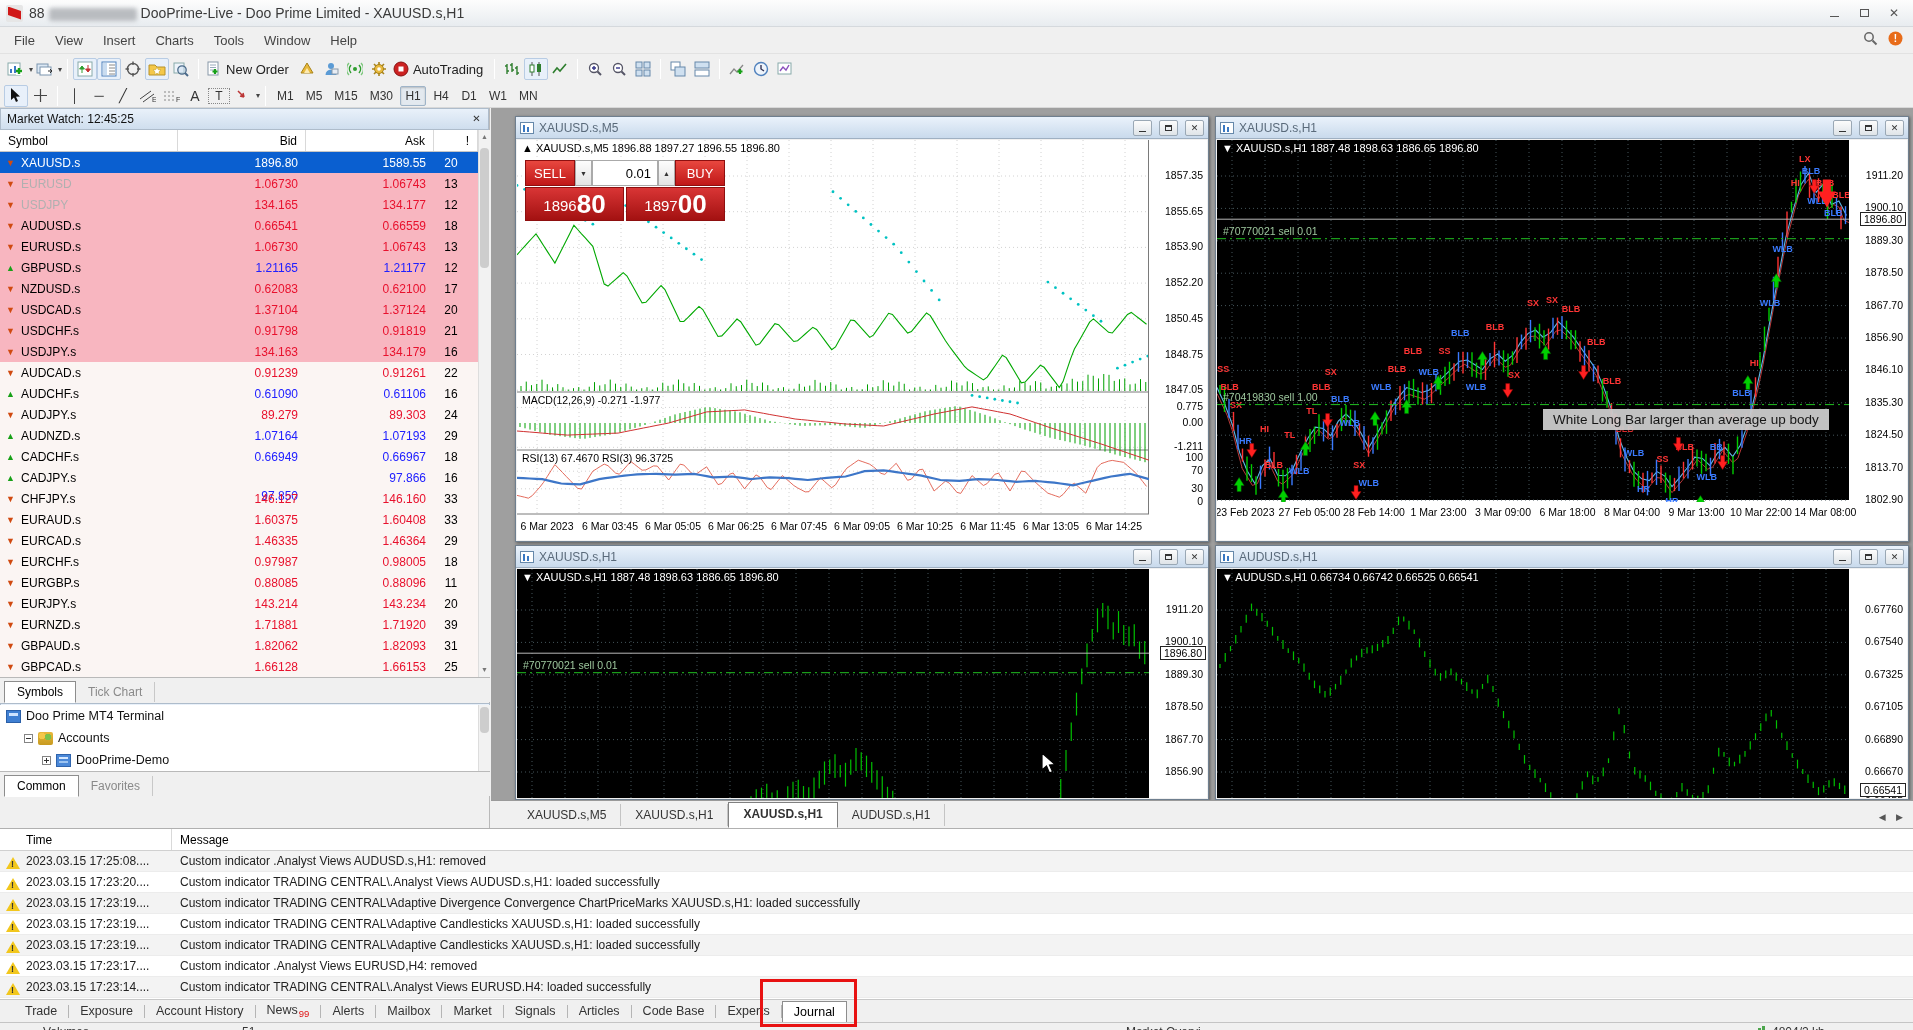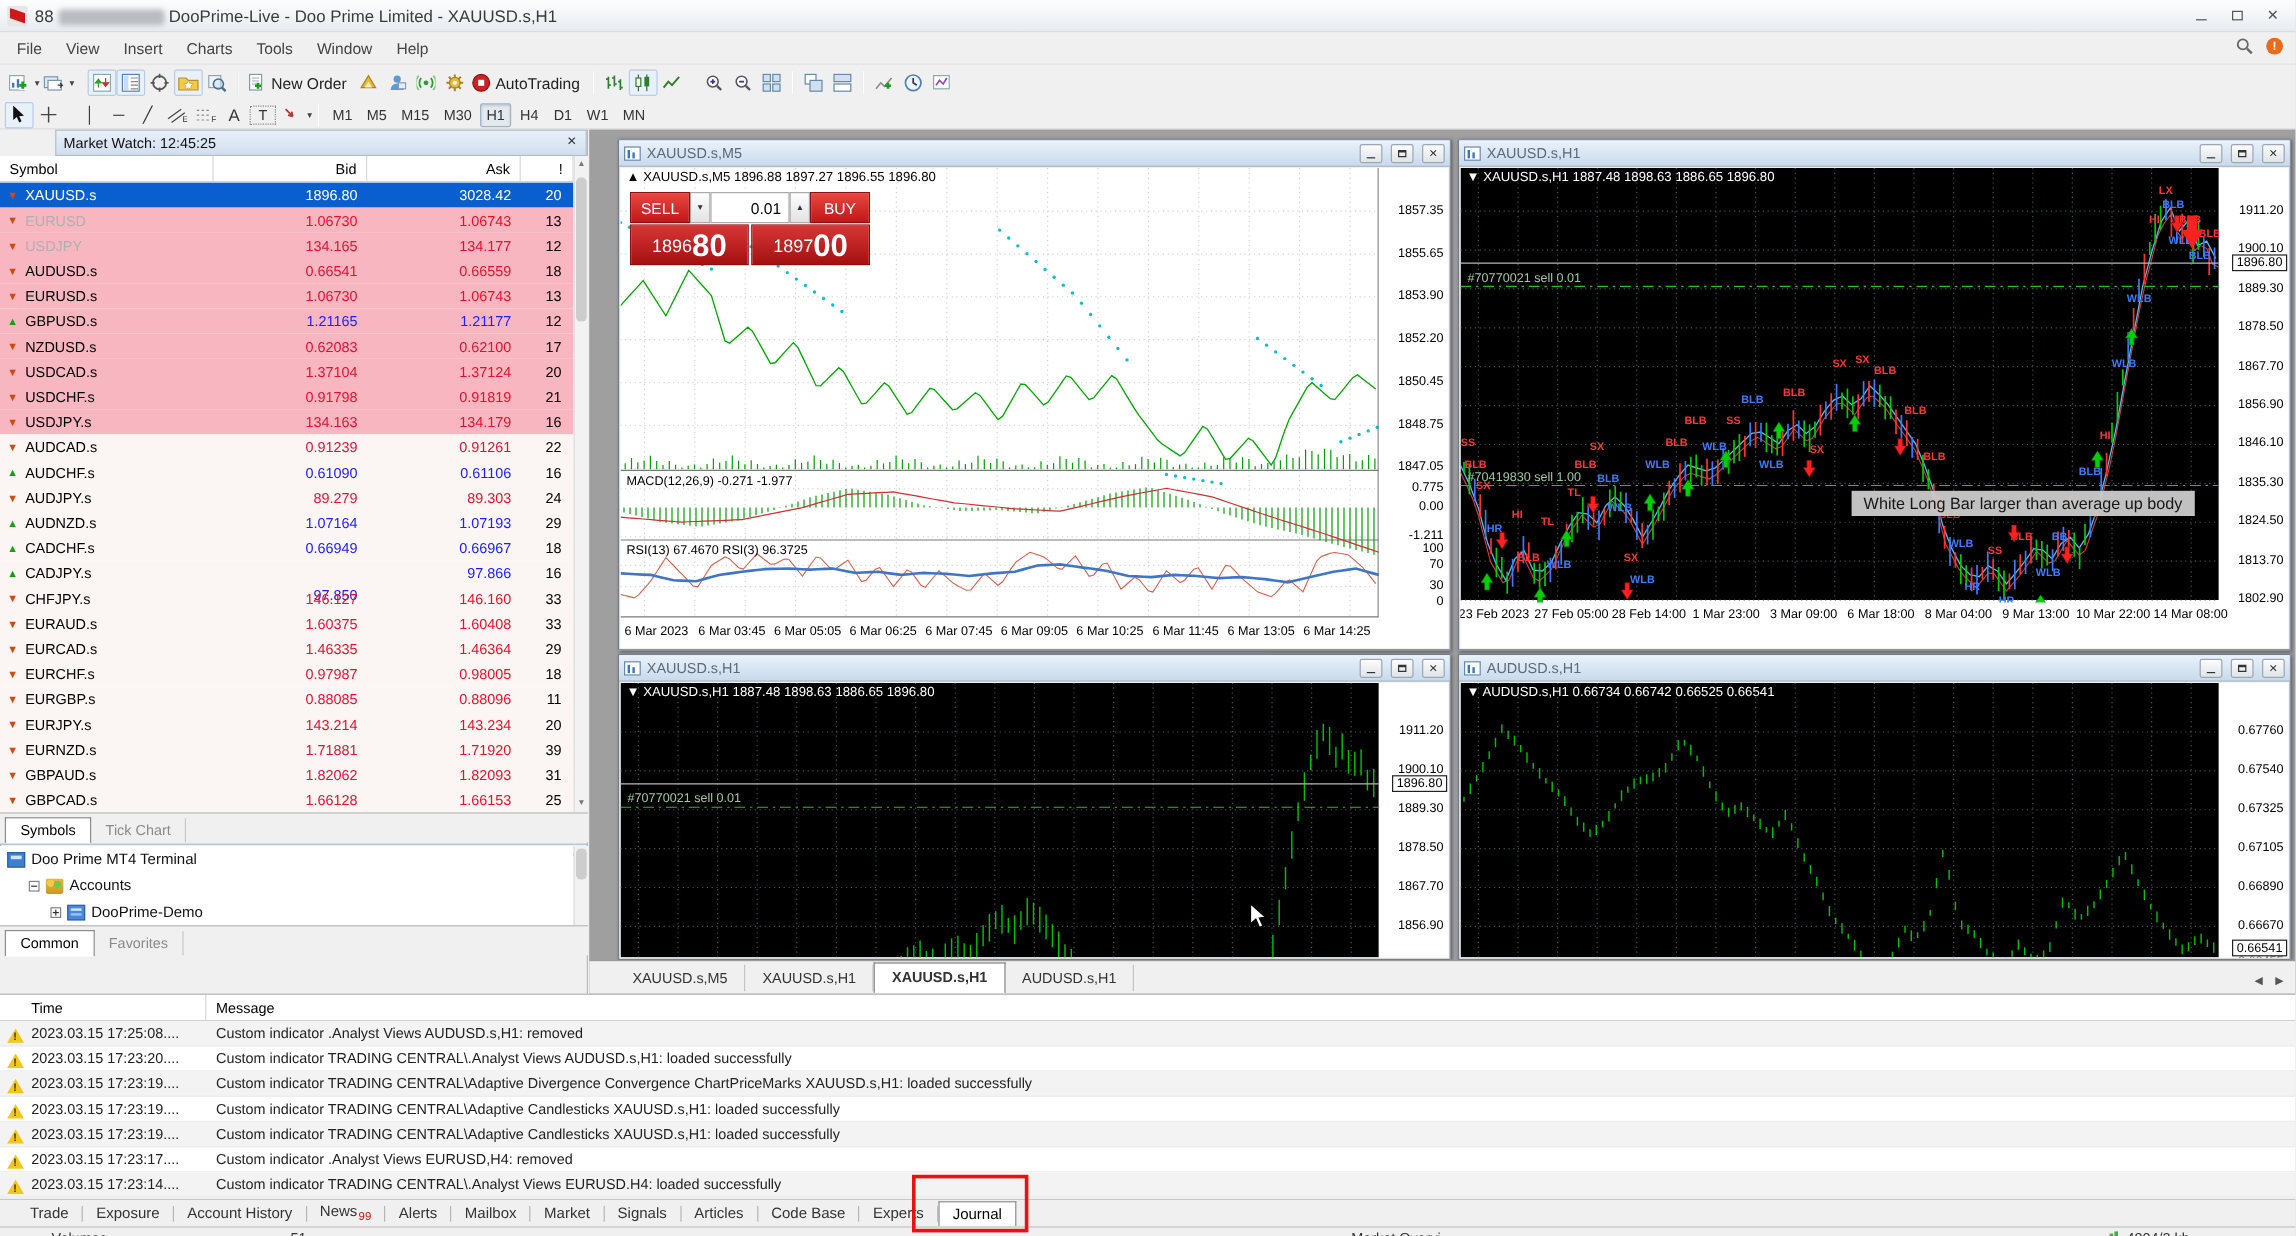--- a/index.html
+++ b/index.html
@@ -26,30 +26,30 @@
 .tsep { width:1px; height:20px; background:#c9c9c9; margin:0 5px; border-right:1px solid #fff;}
 .ticon { width:24px; height:22px; display:flex; align-items:center; justify-content:center; border:1px solid transparent; border-radius:2px; }
 .ticon svg { display:block; }
 .tbtn-text { display:flex; align-items:center; height:22px; padding:0 6px 0 2px; color:#222; font-size:13px; gap:4px;}
 .caret { font-size:8px; color:#444; margin-left:1px;}
 .tfbtn { min-width:26px; text-align:center; padding:2px 4px; margin:16px 1px; font-size:12px; color:#333; border:1px solid transparent; border-radius:2px;}
 .tfbtn.active { background:#e3e9ef; border:1px solid #9fb4c8; box-shadow:inset 0 1px 2px rgba(0,0,0,.2); }
 .tool-glyph { font-size:13px; color:#333; width:22px; text-align:center; }
 
 
-#leftpanel { position:absolute; left:0; top:108px; width:490px; height:720px; background:#f0f0f0; border-right:1px solid #b9b9b9;padding-left:46px; }
+#leftpanel { position:absolute; left:0; top:108px; width:490px; height:720px; background:#f0f0f0; border-right:1px solid #b9b9b9; }
 .panel-header { height:22px; background:linear-gradient(#e9f1fa,#cfdeee); border:1px solid #aebccb; display:flex; align-items:center; padding:0 6px; font-size:12px; color:#111; position:relative;}
 .panel-header .xbtn { position:absolute; right:4px; top:3px; width:15px; height:15px; text-align:center; line-height:14px; font-size:10px; color:#333; }
 #mw-cols { position:absolute; left:0; top:22px; width:478px; height:22px; background:#fff; border-bottom:1px solid #c6c6c6; display:flex; font-size:12px; color:#000;}
 #mw-cols div { border-right:1px solid #d9d9d9; display:flex; align-items:center; padding:0 8px;}
 #mw-rows { position:absolute; left:0; top:44px; width:478px; height:525px; background:#fff; overflow:hidden; }
 .mwrow { height:21px; display:flex; font-size:12px; align-items:center; }
 .mwrow .c-sym { width:178px; padding-left:6px; display:flex; align-items:center; gap:5px; color:#000; overflow:hidden;}
 .mwrow .c-bid, .mwrow .c-ask { width:128px; text-align:right; padding-right:8px; }
-.mwrow .c-ex { width:44px; text-align:right; padding-right:10px; color:#000;}
+.mwrow .c-ex { width:44px; text-align:center; padding-right:10px; color:#000;}
 .mwrow .sarrow { font-size:9px; width:10px; }
 #mw-scroll { position:absolute; left:478px; top:22px; width:12px; height:547px; background:#f2f2f2; border-left:1px solid #ddd;}
 #mw-scroll .thumb { position:absolute; left:1px; top:18px; width:9px; height:120px; background:#cdcdcd; border-radius:4px;}
 #mw-scroll .sb-a { position:absolute; left:0; width:11px; height:14px; font-size:7px; color:#777; text-align:center; line-height:14px;}
 .tabstrip { position:absolute; left:0; width:490px; height:25px; background:#f0f0f0; border-top:1px solid #b9b9b9; display:flex; align-items:flex-end; padding-left:4px; font-size:12px;}
 .tabstrip .tab { padding:3px 12px; color:#333; border-right:1px solid #c8c8c8; }
 .tabstrip .tab.active { background:#fff; border:1px solid #8d8d8d; border-bottom:1px solid #fff; position:relative; top:1px; color:#000;}
 .tabstrip .tab.dim { color:#8a8a8a; }
 #nav-tree { position:absolute; left:0; top:597px; width:478px; height:66px; background:#fff; overflow:hidden; font-size:12.5px;}
 .navrow { height:22px; display:flex; align-items:center; gap:5px; color:#111;}
@@ -405,21 +405,21 @@
       <div style="width:128px;justify-content:flex-end">Ask</div>
       <div style="width:44px;justify-content:flex-end">!</div>
     </div>
     <div id="mw-rows">
         <div class="mwrow" style="background: rgb(10, 95, 208);">
           <div class="c-sym">
             <span class="sarrow" style="color: rgb(208, 74, 16);">▼</span>
             <span style="color: rgb(255, 255, 255);">XAUUSD.s</span>
           </div>
           <div class="c-bid" style="color: rgb(255, 255, 255);">1896.80</div>
-          <div class="c-ask" style="color: rgb(255, 255, 255);">3028.42</div>
+          <div class="c-ask" style="color: rgb(255, 255, 255);">1589.55</div>
           <div class="c-ex" style="color: rgb(255, 255, 255);">20</div>
         </div>
         <div class="mwrow" style="background: rgb(248, 182, 192);">
           <div class="c-sym">
             <span class="sarrow" style="color: rgb(208, 74, 16);">▼</span>
             <span style="color: rgb(176, 176, 176);">EURUSD</span>
           </div>
           <div class="c-bid" style="color: rgb(232, 17, 45);">1.06730</div>
           <div class="c-ask" style="color: rgb(232, 17, 45);">1.06743</div>
           <div class="c-ex">13</div>

